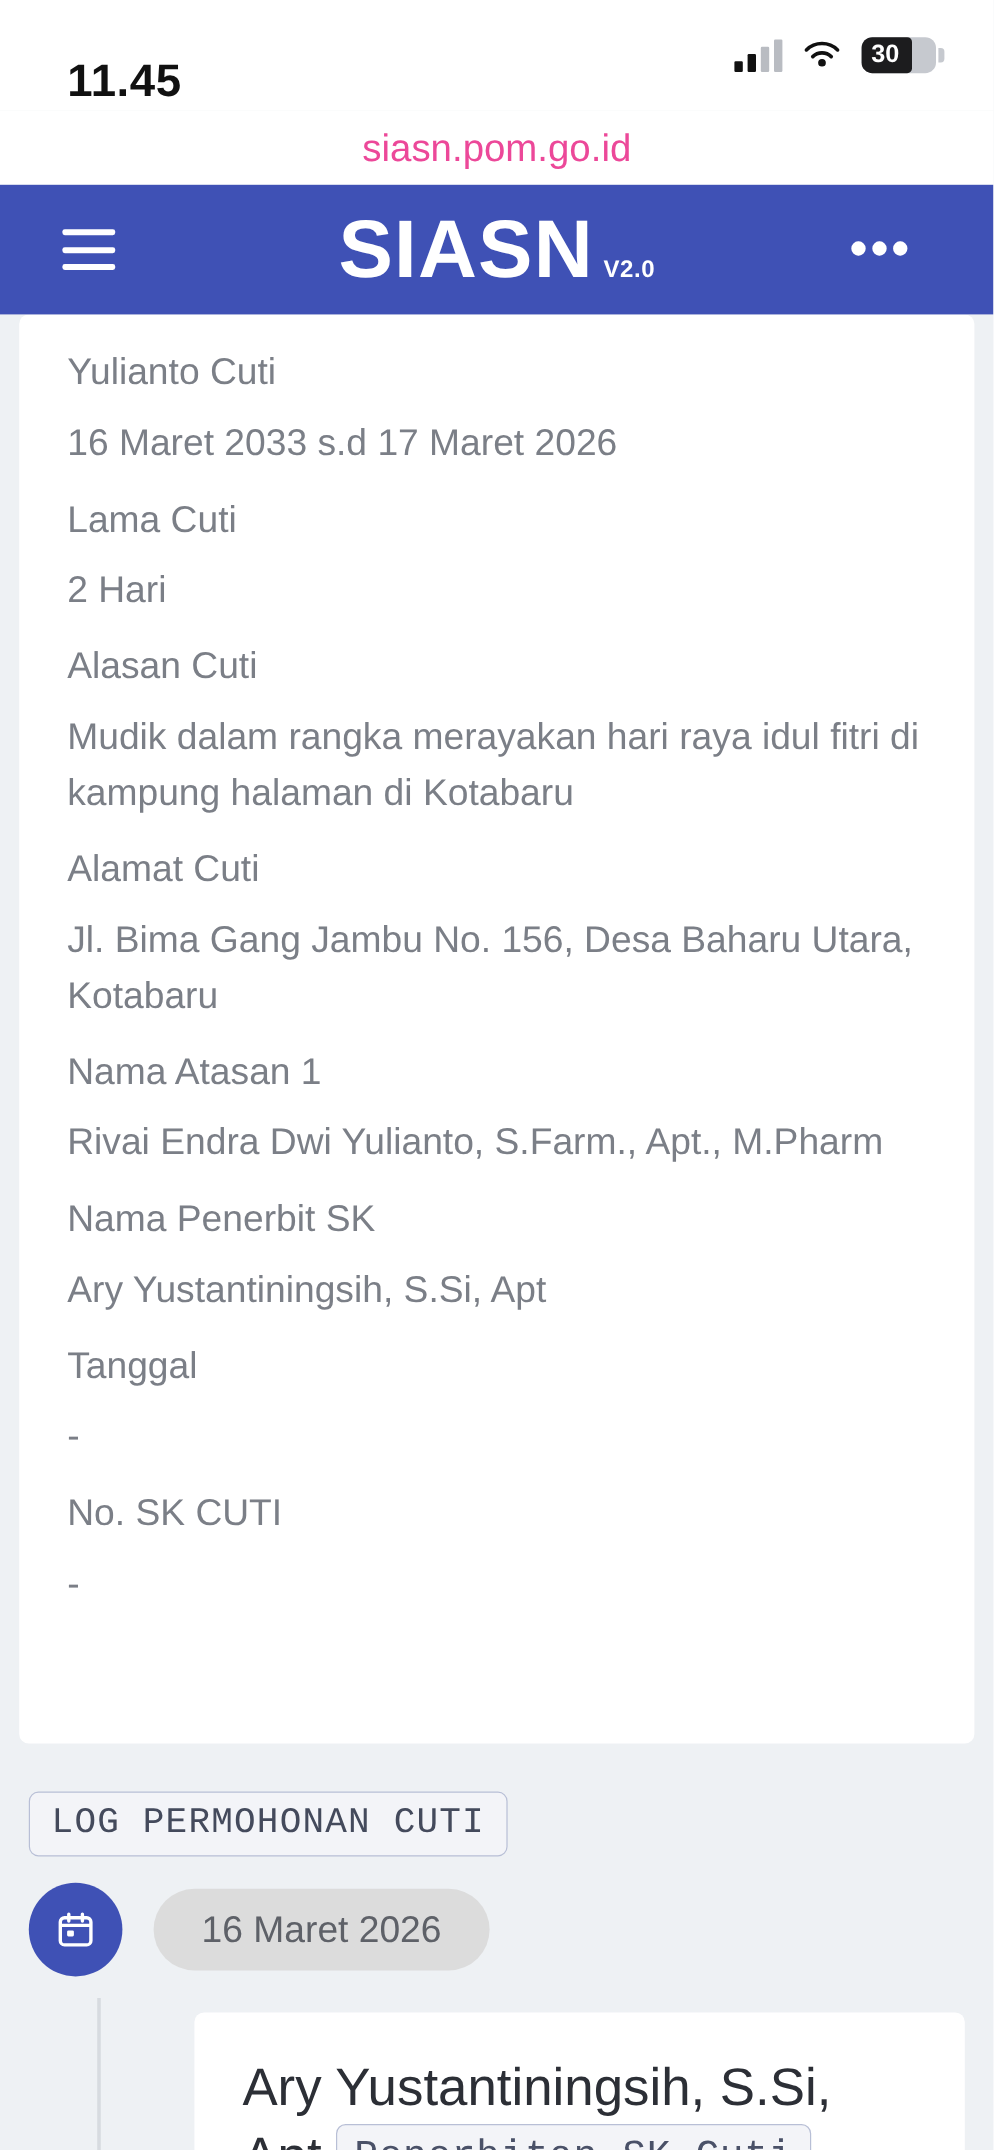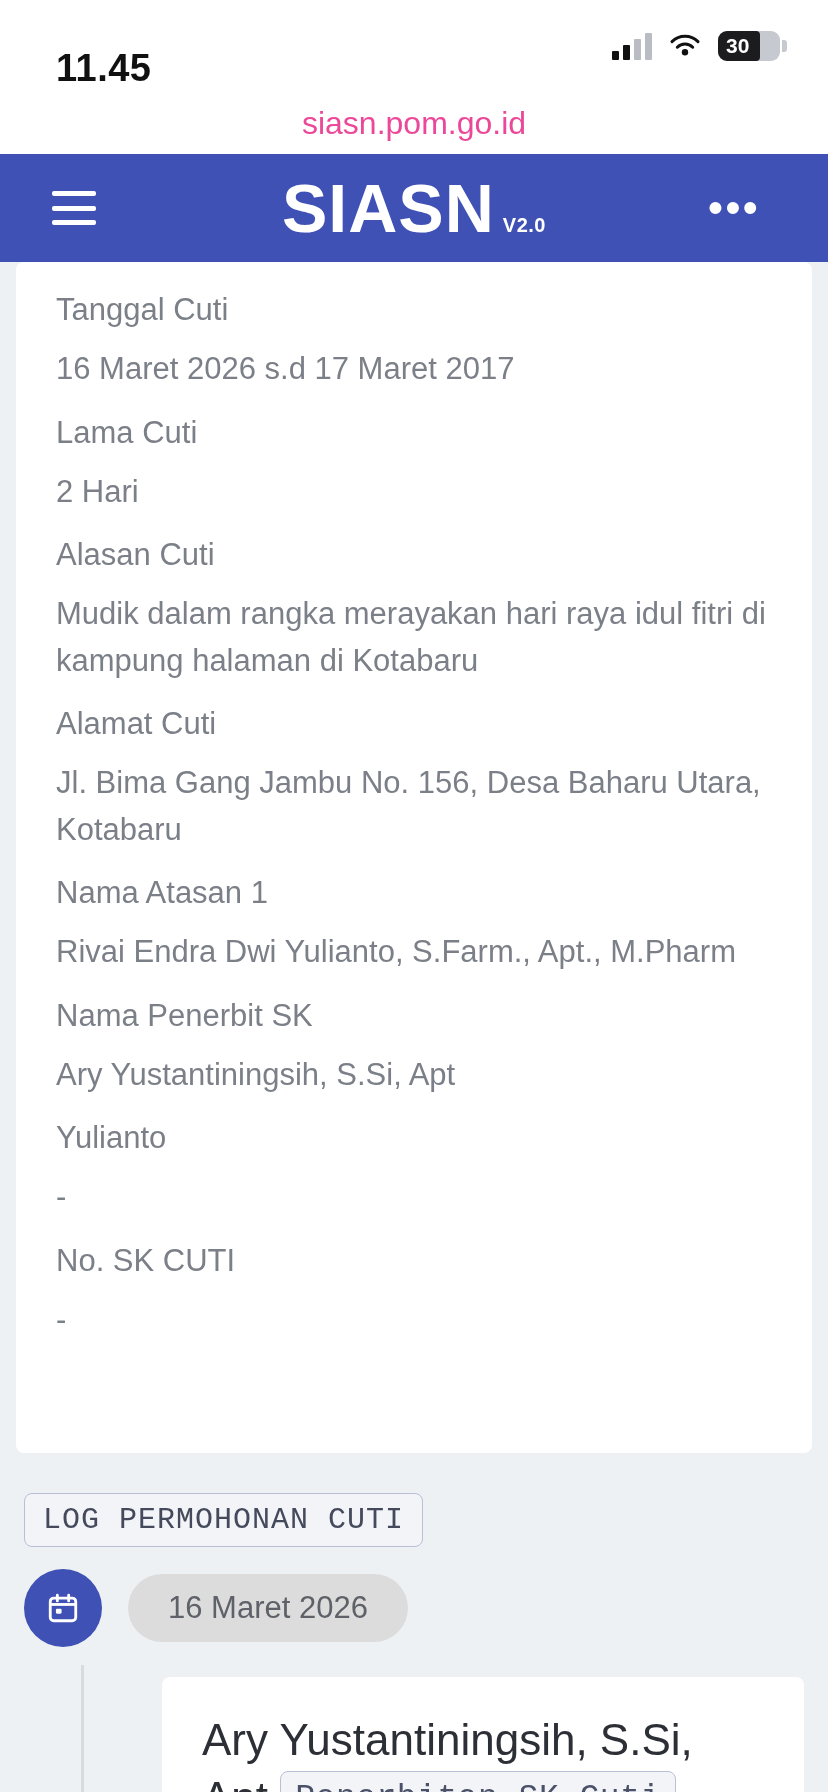--- a/index.html
+++ b/index.html
@@ -284,39 +284,39 @@
     <div class="brand">
       <span class="name">SIASN</span>
       <span class="ver">V2.0</span>
     </div>
     <div class="dots">•••</div>
   </div>
 
   <div class="content">
 
     <div class="card">
-      <div class="field-label">Tanggal Cuti</div>
-      <div class="field-value">16 Maret 2026 s.d 17 Maret 2017</div>
+      <div class="field-label">Yulianto Cuti</div>
+      <div class="field-value">16 Maret 2033 s.d 17 Maret 2026</div>
 
       <div class="field-label">Lama Cuti</div>
       <div class="field-value">2 Hari</div>
 
       <div class="field-label">Alasan Cuti</div>
       <div class="field-value">Mudik dalam rangka merayakan hari raya idul fitri di kampung halaman di Kotabaru</div>
 
       <div class="field-label">Alamat Cuti</div>
       <div class="field-value">Jl. Bima Gang Jambu No. 156, Desa Baharu Utara, Kotabaru</div>
 
       <div class="field-label">Nama Atasan 1</div>
       <div class="field-value">Rivai Endra Dwi Yulianto, S.Farm., Apt., M.Pharm</div>
 
       <div class="field-label">Nama Penerbit SK</div>
       <div class="field-value">Ary Yustantiningsih, S.Si, Apt</div>
 
-      <div class="field-label">Yulianto</div>
+      <div class="field-label">Tanggal</div>
       <div class="field-value">-</div>
 
       <div class="field-label">No. SK CUTI</div>
       <div class="field-value">-</div>
       <div class="spacer-bottom"></div>
     </div>
 
     <div class="log-section">
       <div class="log-chip">LOG PERMOHONAN CUTI</div>
 

